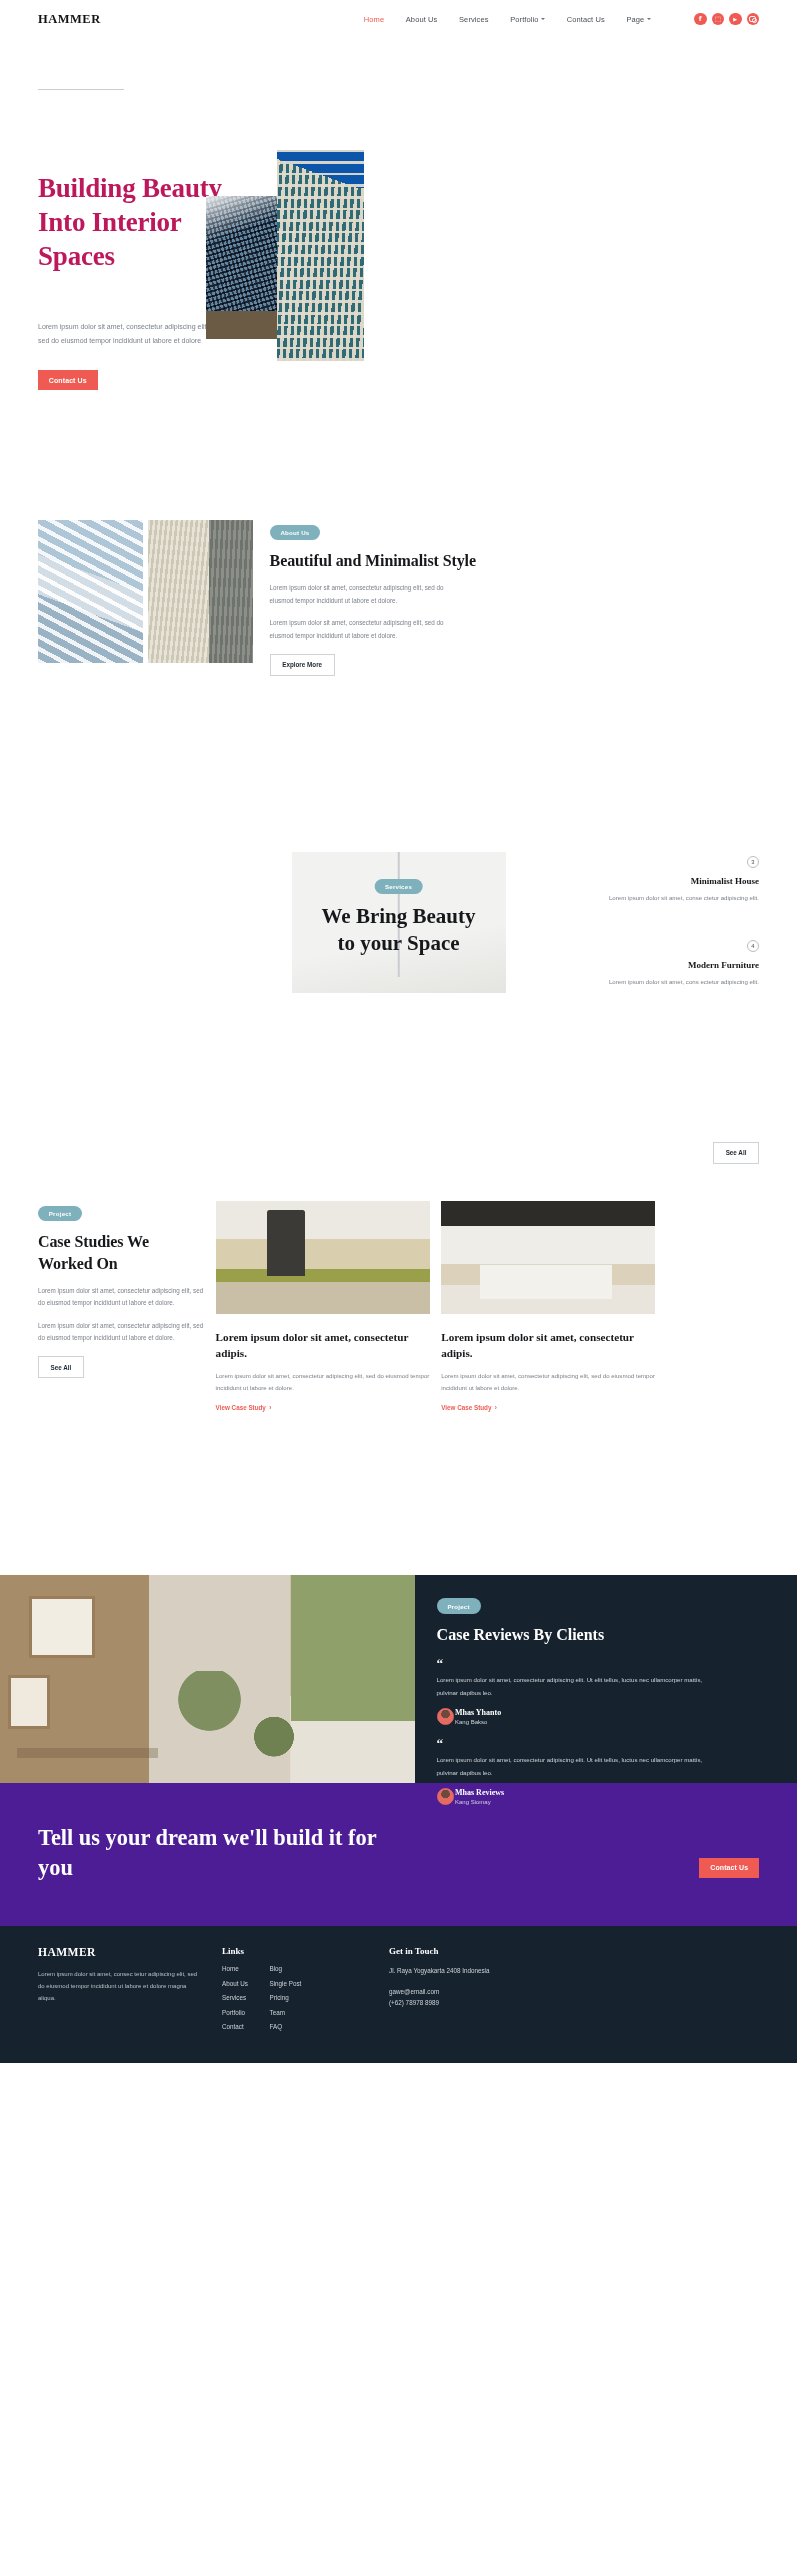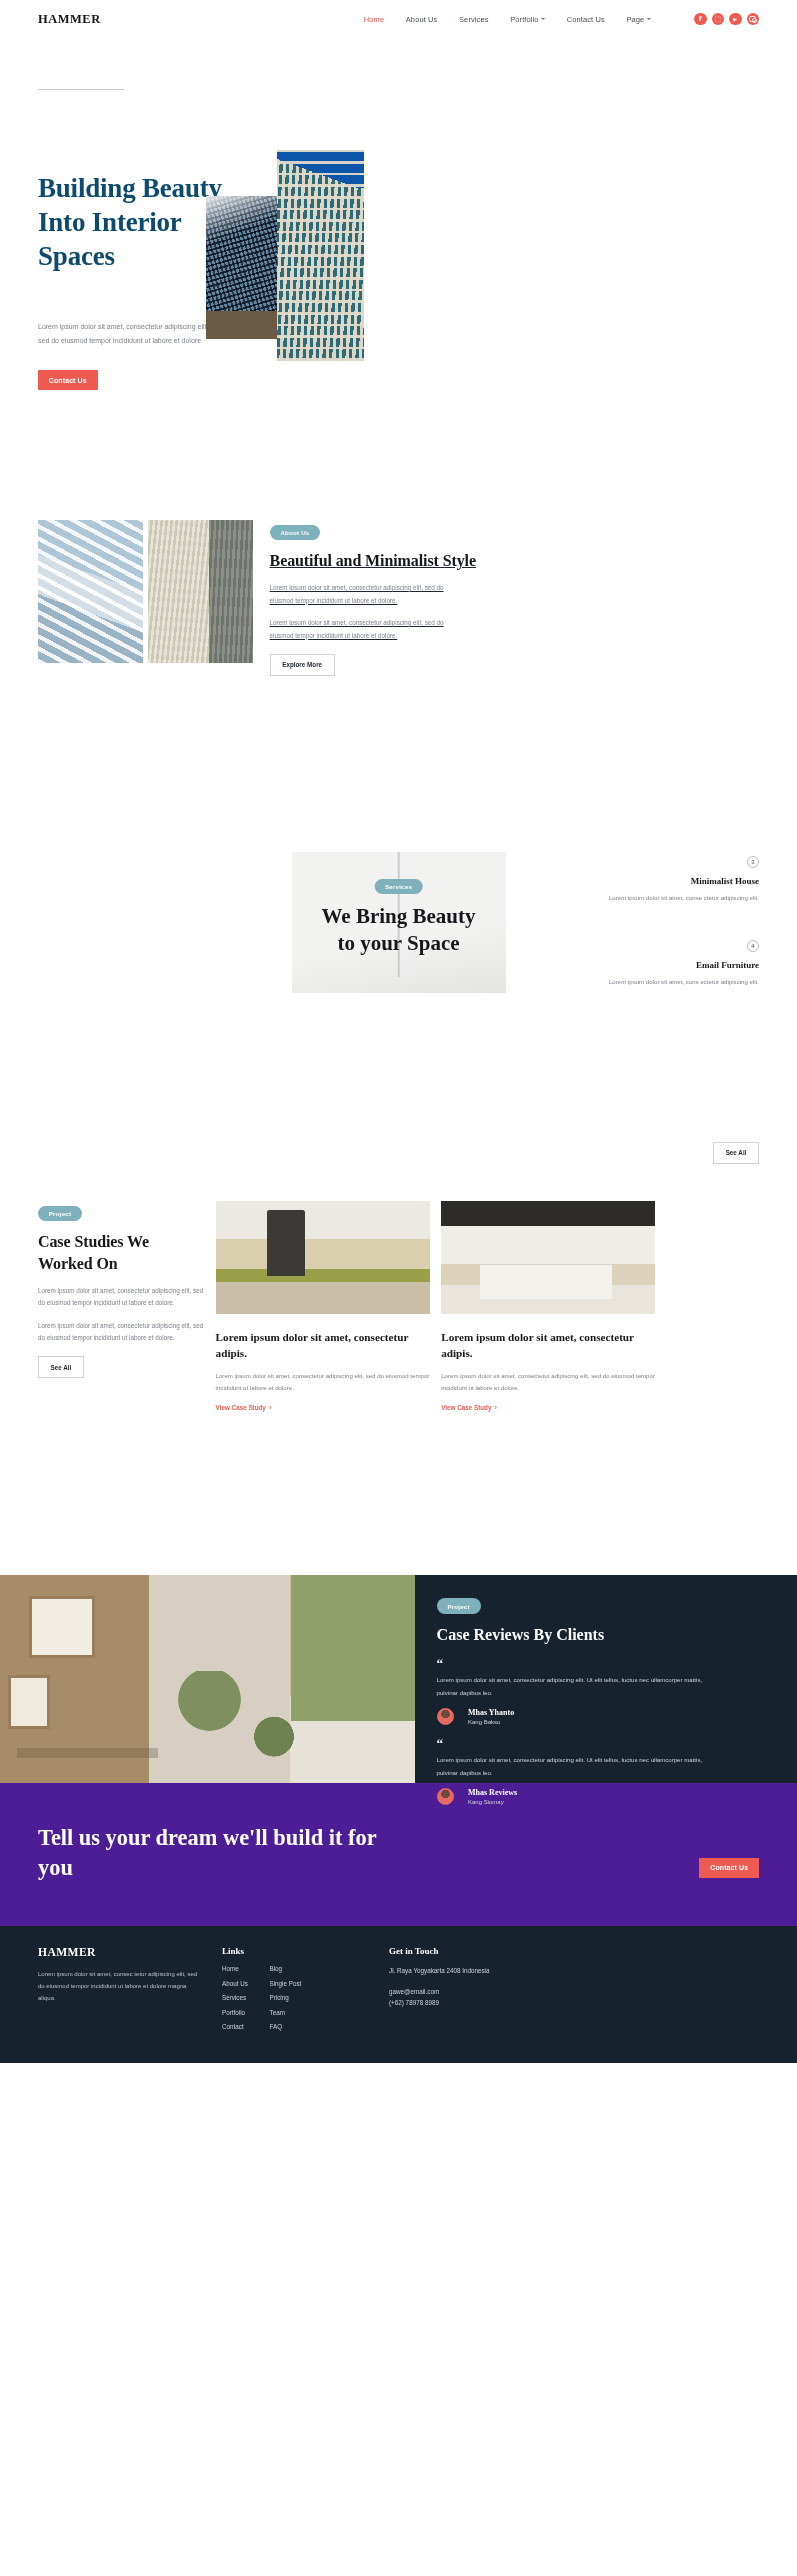--- a/index.html
+++ b/index.html
@@ -82,21 +82,21 @@
   .hero-rule {
     position: absolute; left: 38px; top: 51px;
     width: 86px; height: 0.8px; background: #c9ccd0;
   }
   .hero-title {
     position: absolute; left: 38px; top: 133px;
     font-family: "Liberation Serif", serif;
     font-weight: bold;
     font-size: 27px;
     line-height: 34px;
-    color: #0c4a6e;
+    color: #be185d;
     letter-spacing: -0.2px;
     width: 216px;
   }
   .hero-sub {
     position: absolute; left: 38px; top: 282px;
     width: 179px;
     font-size: 7px;
     line-height: 14px;
     color: #7b8189;
   }
@@ -141,21 +141,20 @@
     background: repeating-linear-gradient(0deg, rgba(224,219,204,.95) 0 2.5px, transparent 2.5px 11.6px);
   }
 
   
   .about {
     padding: 0 38px;
     display: flex;
     gap: 5px;
     align-items: flex-start;
     height: 332px;
-    text-decoration: underline;
   }
   .about-img-1 {
     width: 105px; height: 143px;
     background:
       linear-gradient(200deg, #b9cfdd 0 40%, #e9eef2 40% 62%, #9fb6c6 62%),
       #cfdbe4;
     position: relative; overflow: hidden;
   }
   .about-img-1::after {
     content:''; position:absolute; inset:0;
@@ -347,21 +346,21 @@
   }
   .quote-mark {
     font-family: "Liberation Serif", serif;
     font-size: 13.3px; font-weight: bold;
     color: #fff; line-height: 8.3px; margin-top: 15px;
   }
   .rev-quote {
     font-size: 6.1px; line-height: 12.5px;
     color: #cfd5da; margin-top: 5.8px; max-width: 274px;
   }
-  .rev-person { display: flex; align-items: center; gap: 14px; margin-top: 8.3px; }
+  .rev-person { display: flex; align-items: center; gap: 1px; margin-top: 8.3px; }
   .avatar {
     width: 17.4px; height: 17.4px; border-radius: 50%;
     background: radial-gradient(circle at 50% 34%, #6e4a3c 0 34%, #e46a62 35%);
     border: 0.8px solid #e46a62;
   }
   .rev-name {
     font-family: "Liberation Serif", serif;
     font-weight: bold; font-size: 8px; color: #fff;
   }
   .rev-role { font-size: 6px; color: #cfd5da; margin-top: 1.7px; }
@@ -486,21 +485,21 @@
 
   <div class="svc-grid">
     <div class="svc-col right">
       <div class="svc-item">
         <div class="svc-num">3</div>
         <div class="svc-title">Minimalist House</div>
         <div class="svc-desc">Lorem ipsum dolor sit amet, conse ctetur adipiscing elit.</div>
       </div>
       <div class="svc-item">
         <div class="svc-num">4</div>
-        <div class="svc-title">Email Furniture</div>
+        <div class="svc-title">Modern Furniture</div>
         <div class="svc-desc">Lorem ipsum dolor sit amet, cons ectetur adipiscing elit.</div>
       </div>
     </div>
   </div>
   <button class="btn-outline svc-seeall">See All</button>
 </div>
 
 <div class="cases">
   <div class="cases-left">
     <span class="pill">Project</span>

